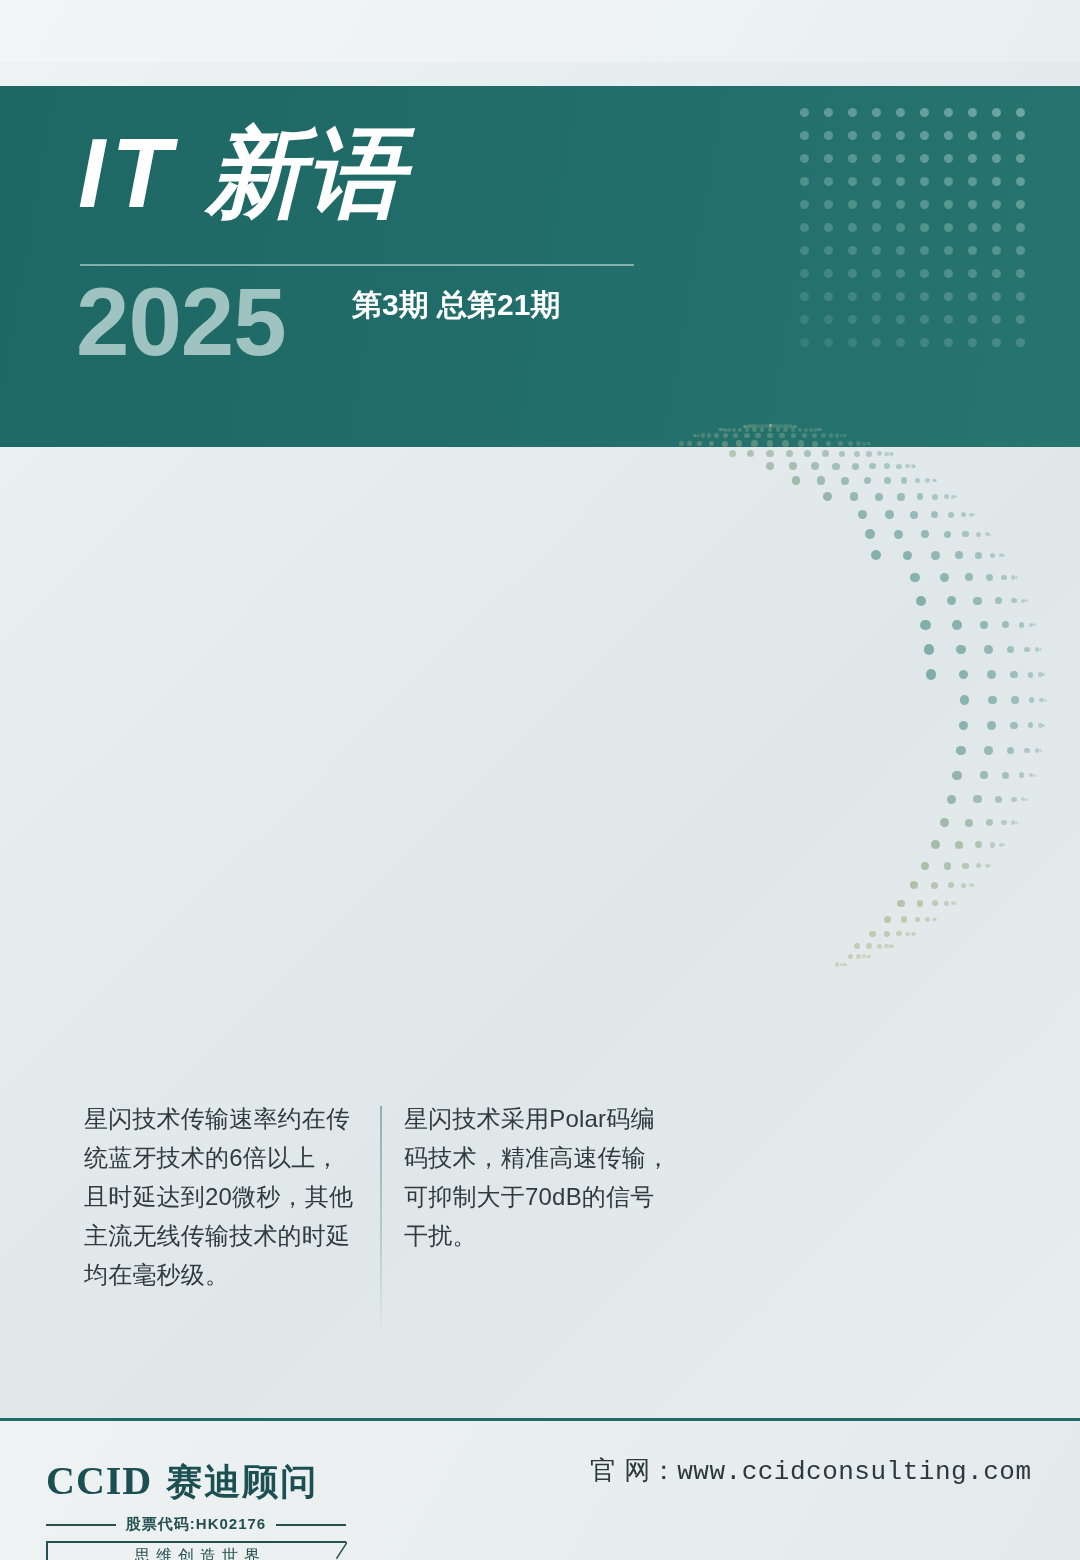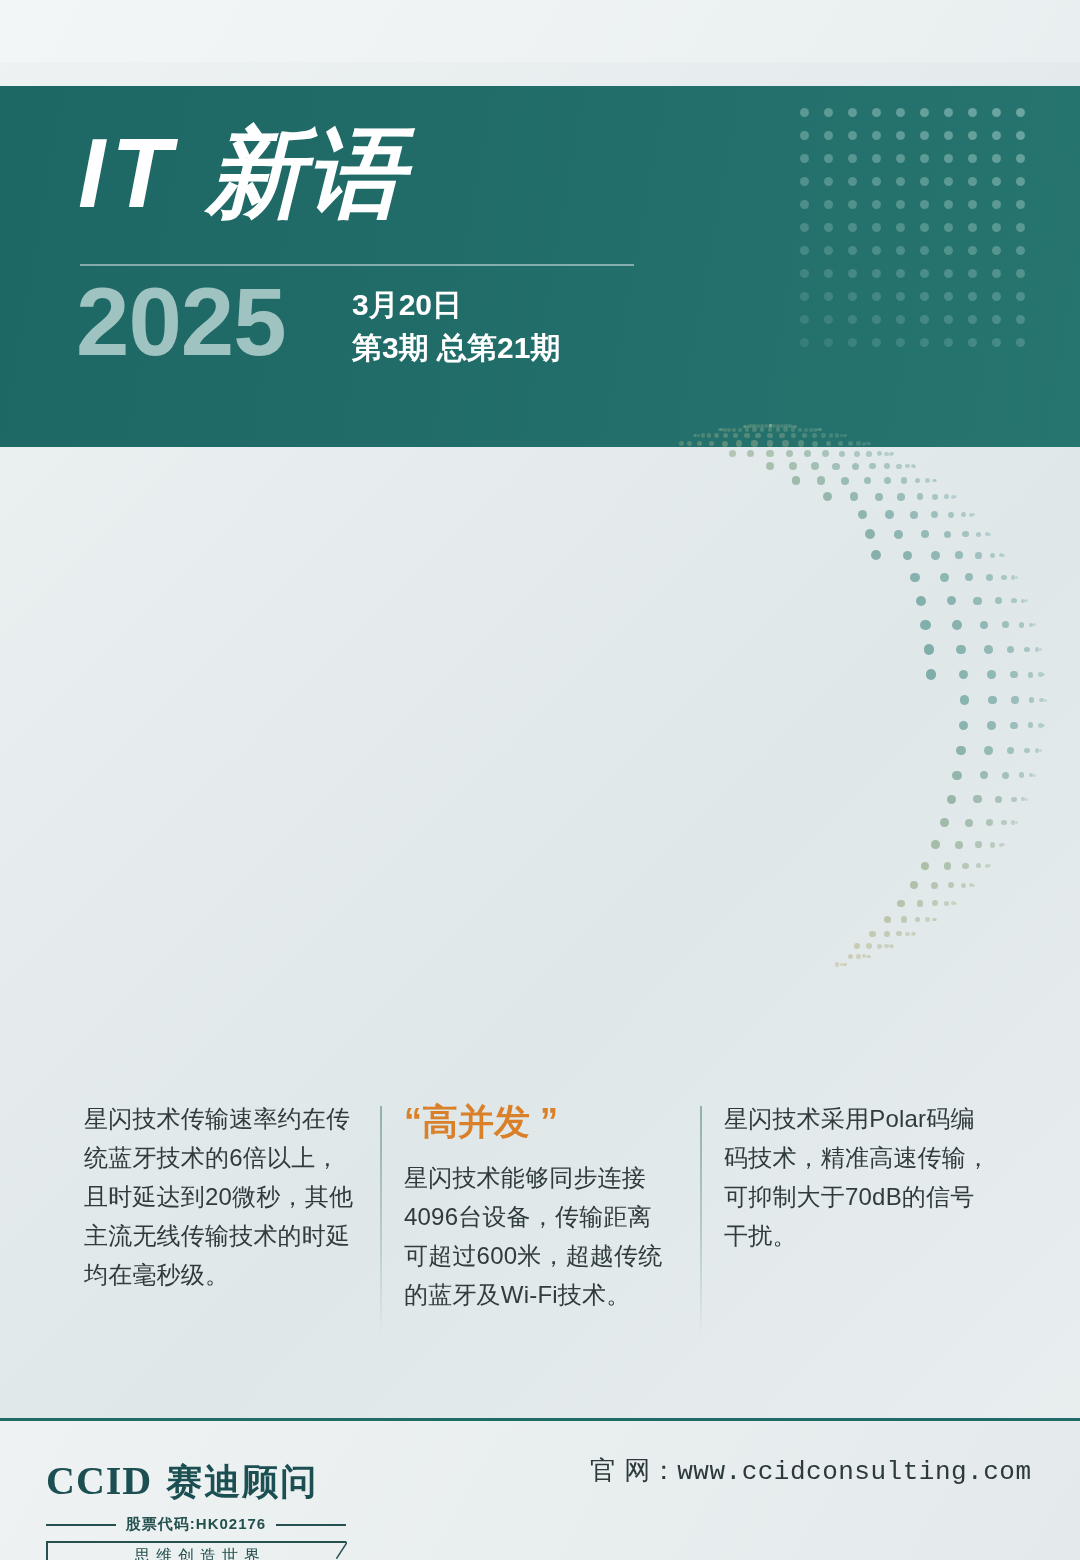--- a/index.html
+++ b/index.html
@@ -220,21 +220,20 @@
   <div class="top-strip"></div>
 
   <div class="header">
     <div class="header-title">
       <span class="it">IT</span>
       <span>新语</span>
     </div>
     <div class="header-rule"></div>
     <div class="header-year">2025</div>
     <div class="header-meta">
-      <div>3月20日</div>
       <div>第3期  总第21期</div>
     </div>
     <div class="dot-grid" id="dotGrid">
         <i style="left:0px;top:0px;opacity:0.75"></i>
         <i style="left:24px;top:0px;opacity:0.78"></i>
         <i style="left:48px;top:0px;opacity:0.80"></i>
         <i style="left:72px;top:0px;opacity:0.82"></i>
         <i style="left:96px;top:0px;opacity:0.85"></i>
         <i style="left:120px;top:0px;opacity:0.88"></i>
         <i style="left:144px;top:0px;opacity:0.90"></i>
@@ -637,24 +636,20 @@
       <i style="left:298.5px;top:23.5px;width:3.0px;height:3.0px;background:rgb(136,168,141);opacity:0.28"></i>
       <i style="left:298.5px;top:23.5px;width:3.0px;height:3.0px;background:rgb(136,168,141);opacity:0.28"></i>
     </div>
 
 
   <div class="features">
     <div class="feature">
       <div class="feature-text">星闪技术传输速率约在传统蓝牙技术的6倍以上，且时延达到20微秒，其他主流无线传输技术的时延均在毫秒级。</div>
     </div>
     <div class="feature">
-      <div class="feature-title orange">“高并发 ”</div>
-      <div class="feature-text">星闪技术能够同步连接4096台设备，传输距离可超过600米，超越传统的蓝牙及Wi-Fi技术。</div>
-    </div>
-    <div class="feature">
       <div class="feature-text">星闪技术采用Polar码编码技术，精准高速传输，可抑制大于70dB的信号干扰。</div>
     </div>
   </div>
 
   <div class="footer">
     <div class="brand">
       <div class="brand-row">
         <span class="brand-ccid">CCID</span>
         <span class="brand-cn">赛迪顾问</span>
       </div>

